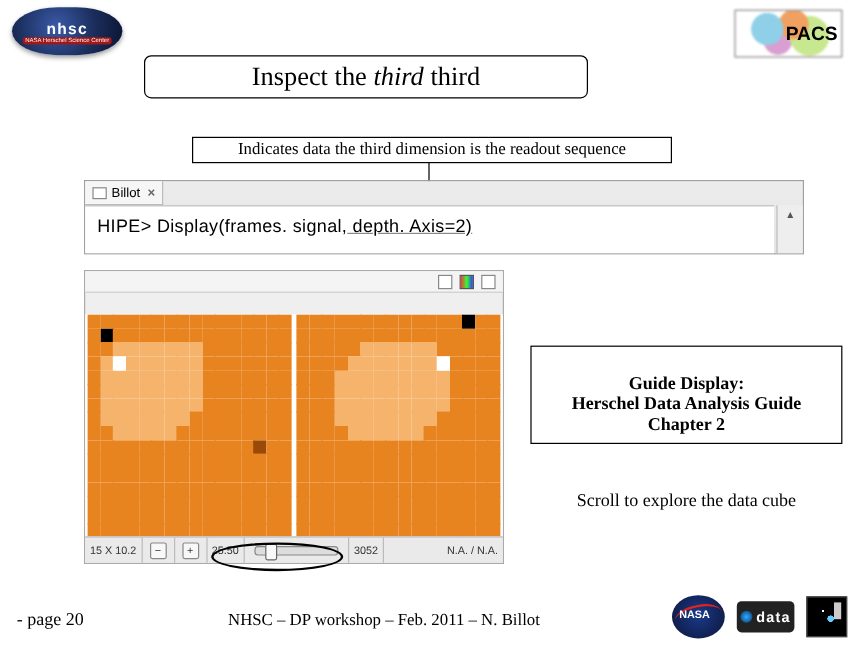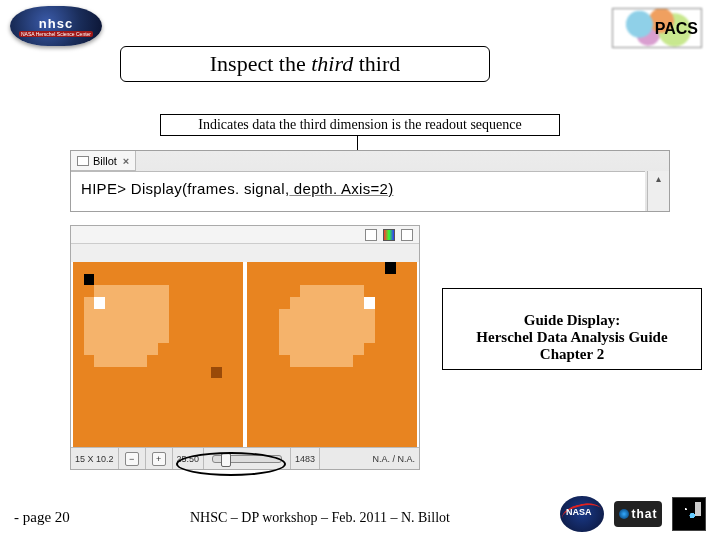--- a/index.html
+++ b/index.html
@@ -637,40 +637,41 @@
         </div>
       <div class="cell">
           <span class="zoomico">+</span>
         </div>
       <div class="cell">25.50</div>
       <div class="cell">
         <div class="slider">
             <div class="thumb"></div>
           </div>
       </div>
-      <div class="cell">1483</div>
+      <div class="cell">3052</div>
       <div class="spacer"></div>
       <div class="cell" style="border-right:none">N.A. / N.A.</div>
     </div>
   </div>
 
   <div class="circle-annot" style="left:176px; top:452px; width:110px; height:24px;"></div>
 
   <div class="doc-box">
     <br>
     <b>Guide Display:</b><br>
     <b>Herschel Data Analysis Guide</b><br>
     <b>Chapter 2</b>
   </div>
 
+  <div class="scroll-note">Scroll to explore the data cube</div>
 
   <div class="page-num">- page 20</div>
   <div class="footer-text">NHSC – DP workshop – Feb. 2011 – N. Billot</div>
   <div class="footer-logos">
     <div class="logo-nasa"></div>
     <div class="logo-ipac">
         <span class="dot"></span>
-        <span>that</span>
+        <span>data</span>
       </div>
     <div class="logo-herschel"></div>
   </div>
 
 </div>
 
 </body></html>

